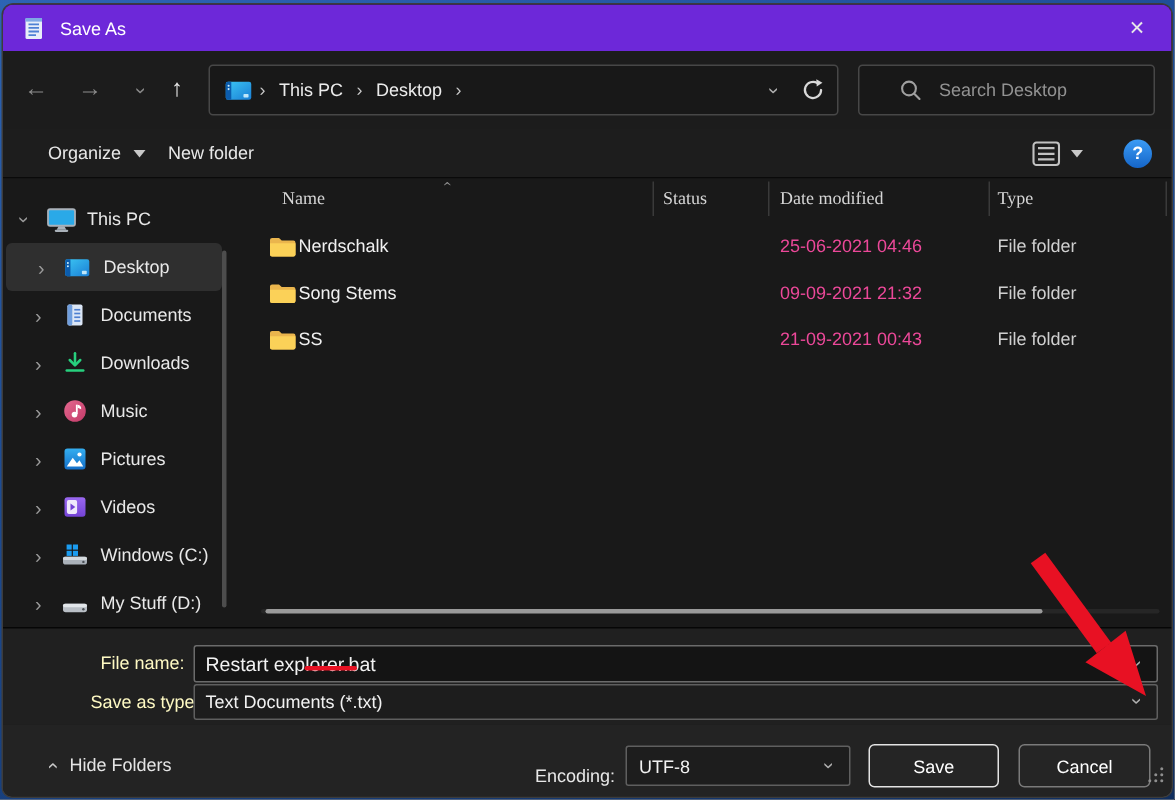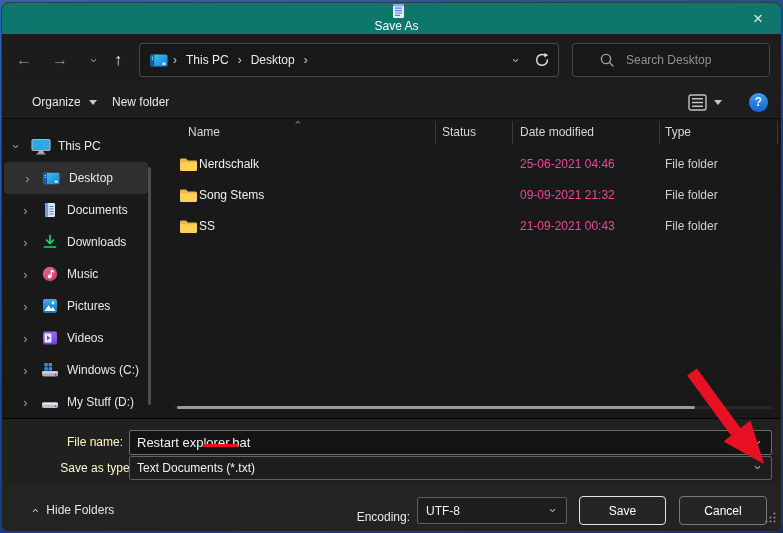--- a/index.html
+++ b/index.html
@@ -5,21 +5,21 @@
   html,body{margin:0;padding:0;}
   body{width:783px;height:533px;overflow:hidden;
        font-family:"Liberation Sans","DejaVu Sans",sans-serif;
        background:linear-gradient(160deg,#2d64b4 0%,#1d4c94 40%,#102e5e 100%);}
   :root{--ann:#e81123;--folder1:#eab54d;--folder2:#fbd56b;--helpblue:#2b88e8;}
   .stage{position:relative;width:783px;height:533px;}
   .window{position:absolute;left:1px;right:1px;top:2px;bottom:1px;background:#1b1b1b;
           border:1px solid #3c3c3c;border-radius:8px 8px 7px 7px;overflow:hidden;box-sizing:border-box;}
 
   
-  .titlebar{position:absolute;left:0;right:0;top:0;height:31px;background:#0f766e;display:flex;align-items:center;flex-direction:column;}
+  .titlebar{position:absolute;left:0;right:0;top:0;height:31px;background:#6d28d9;display:flex;align-items:center;}
   .titlebar .appicon{margin-left:13px;display:flex;}
   .titlebar .title{margin-left:10px;color:#ffffff;font-size:12px;}
   .close-btn{position:absolute;right:0;top:0;width:46px;height:31px;display:flex;align-items:center;justify-content:center;
              color:#e8e8e8;font-size:17px;cursor:pointer;border-top-right-radius:7px;}
 
   
   .navbar{position:absolute;left:0;right:0;top:31px;height:52px;background:#1c1c1c;}
   .navbtn{position:absolute;top:11px;width:28px;height:30px;display:flex;align-items:center;justify-content:center;
           font-size:16px;color:#8a8a8a;}
   .navbtn.lit{color:#e6e6e6;}
@@ -50,21 +50,21 @@
   .side-row{position:absolute;left:0;right:6px;height:32px;display:flex;align-items:center;gap:7px;
             color:#e8e8e8;font-size:12px;cursor:pointer;border-radius:4px;}
   .side-row.lvl0{padding-left:8px;}
   .side-row.lvl1{padding-left:17px;}
   .side-row.sel{background:#2f2f2f;left:2px;}
   .tree-chev{width:13px;text-align:center;color:#9a9a9a;font-size:13px;}
   .side-ico{width:21px;display:flex;justify-content:center;}
   .side-scroll{position:absolute;left:146px;top:48px;width:3px;height:238px;background:#4d4d4d;border-radius:2px;}
 
   .filelist{position:absolute;left:170px;right:0;top:0;bottom:0;}
-  .lheader{position:absolute;left:0;right:0;top:2px;height:23px;color:#d6d6d6;font-size:12px;}
+  .lheader{position:absolute;left:0;right:0;top:2px;height:23px;color:#d6d6d6;font-size:12px;font-family:Liberation Serif, serif;}
   .hcell{position:absolute;top:4px;cursor:pointer;}
   .hdiv{position:absolute;top:0;width:1px;height:23px;background:#3a3a3a;}
   .sortcaret{position:absolute;left:124px;top:-4px;color:#8f8f8f;font-size:11px;}
   .frow{position:absolute;left:0;right:8px;height:31px;font-size:12px;color:#e8e8e8;cursor:pointer;}
   .frow .fico{position:absolute;left:7px;top:8px;}
   .frow .fname{position:absolute;left:27px;top:8px;color:#f0f0f0;}
   .frow .fdate{position:absolute;left:348px;top:8px;color:#ec4899;}
   .frow .ftype{position:absolute;left:493px;top:8px;color:#cfcfcf;}
   .hscroll-track{position:absolute;left:2px;right:8px;top:287px;height:3px;background:#262626;border-radius:2px;}
   .hscroll-thumb{position:absolute;left:5px;top:287px;width:518px;height:3px;background:#9a9a9a;border-radius:2px;cursor:grab;}

